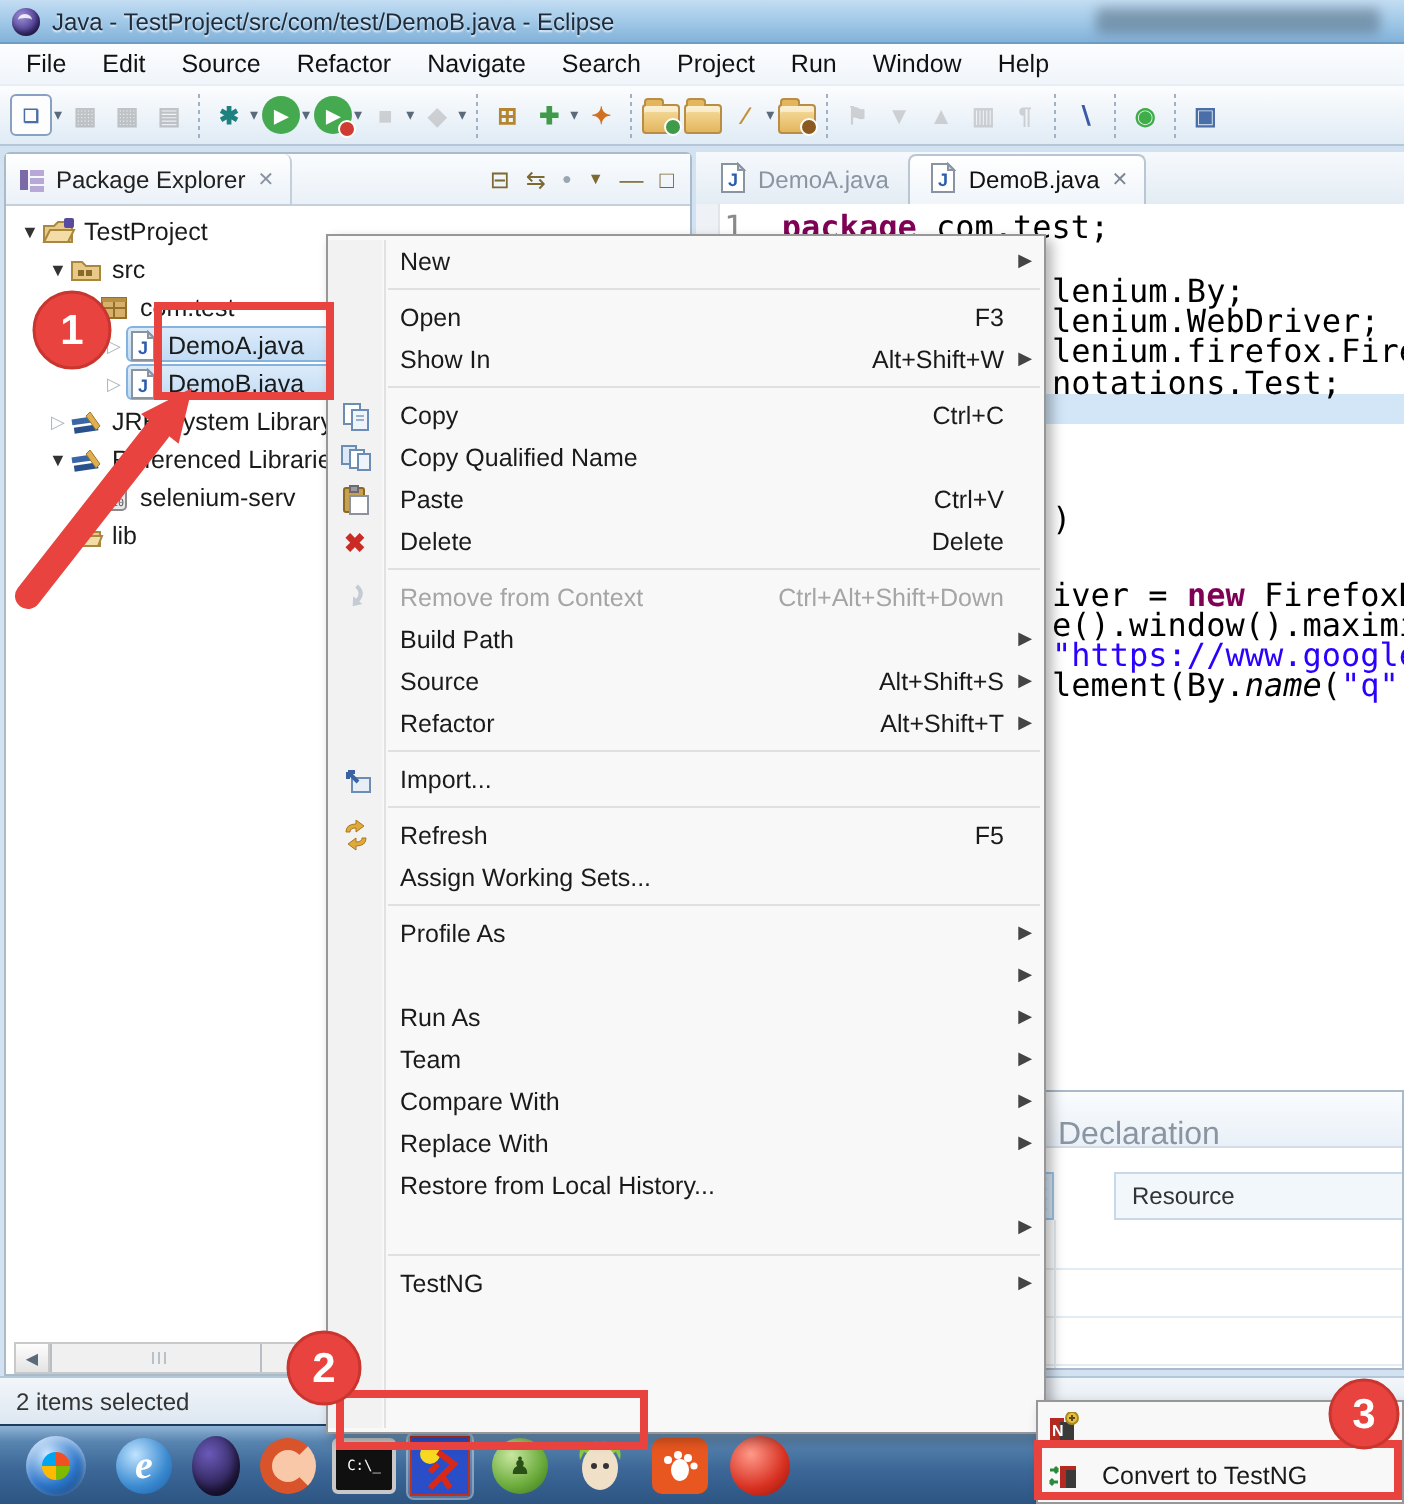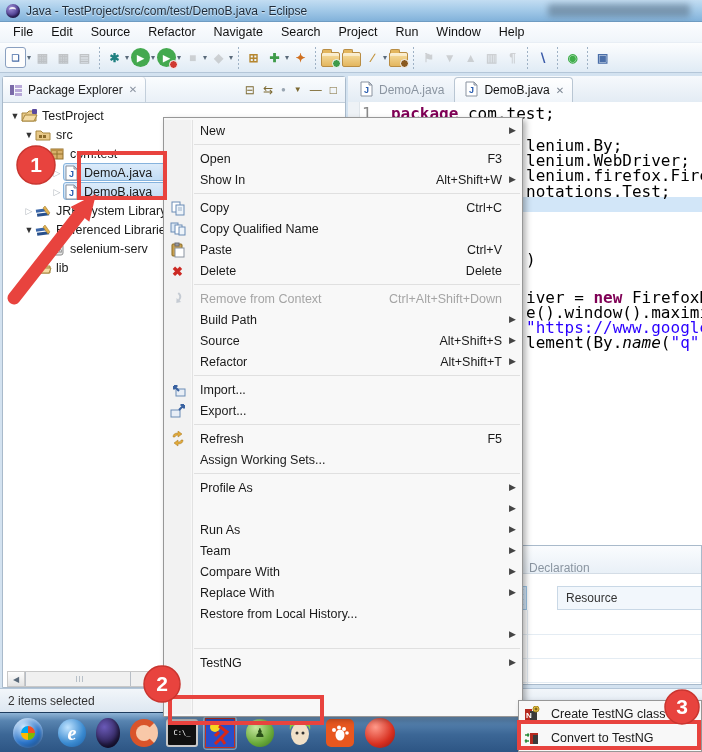--- a/index.html
+++ b/index.html
@@ -96,21 +96,21 @@
   .code-line .itl{font-style:italic;}
   .code-line .ln{color:#8a8a8a;}
   .sel-band{position:absolute;background:#d2e6f8;}
 
   
   .bottom-panel{left:348px;top:472px;width:354px;height:140px;background:#fff;
     border:1px solid #a9bacb;box-sizing:border-box;}
   .bp-header{position:absolute;left:0;top:0;width:100%;height:28px;
     background:linear-gradient(180deg,#fafcfe,#e9f0f7);border-bottom:1px solid #d4dde6;
     display:flex;align-items:center;padding-left:160px;box-sizing:border-box;}
-  .bp-tab{display:flex;align-items:center;font-size:12px;color:#7c8residual591;color:#7e8a96;margin-top:17px;}
+  .bp-tab{display:flex;align-items:center;font-size:16px;color:#7c8residual591;color:#7e8a96;margin-top:17px;}
   .bp-tab span.lbl{color:#8a95a1;}
   .bp-table{position:absolute;left:0;top:40px;width:100%;bottom:0;}
   .bp-hrow{position:absolute;left:0;top:0;width:100%;height:24px;display:flex;gap:30px;}
   .bp-hcell1{width:178px;background:#d8eafa;border:1px solid #9fc7e8;box-sizing:border-box;
     background-image:radial-gradient(#bcd9f0 1px,transparent 1px);background-size:5px 5px;}
   .bp-hcell2{flex:1;background:#f2f7fc;border-top:1px solid #c9d8e6;border-bottom:1px solid #c9d8e6;
     border-left:1px solid #c9d8e6;font-size:12px;color:#333;display:flex;align-items:center;padding-left:8px;}
   .bp-row{position:absolute;left:0;width:100%;height:24px;border-bottom:1px solid #e4ecf3;}
   .bp-vline{position:absolute;top:24px;bottom:0;left:178px;width:1px;background:#e4ecf3;}
 
@@ -588,29 +588,20 @@
       <div class="menu-item">
         <span class="mi-gutter">
           <svg width="16" height="16">
             <rect x="6" y="7" width="9" height="7" fill="#e8eef6" stroke="#6b8cb5"></rect>
             <path d="M2 2 L8 8 L8 5 L11 9 L6 9 L8 8" fill="none"></path>
             <path d="M2 2 L7 7 M7 7 L7 3.5 M7 7 L3.5 7" stroke="#3a62a0" stroke-width="2" transform="rotate(180 5.5 5.5)"></path>
           </svg>
         </span>
         <span class="mi-label">Import...</span>
       </div>
-      <div class="menu-item">
-        <span class="mi-gutter">
-          <svg width="16" height="16">
-            <rect x="1" y="7" width="9" height="7" fill="#e8eef6" stroke="#6b8cb5"></rect>
-            <path d="M9 7 L14 2 M14 2 L10.5 2 M14 2 L14 5.5" stroke="#3a62a0" stroke-width="2" fill="none"></path>
-          </svg>
-        </span>
-        <span class="mi-label">Export...</span>
-      </div>
       <div class="menu-sep"></div>
       <div class="menu-item">
         <span class="mi-gutter">
           <svg width="16" height="16">
             <path d="M3 6 Q3 2 8 2 L8 0 L12 3 L8 6 L8 4 Q5 4 5 6 Z" fill="#e0a93a" stroke="#a87820" stroke-width="0.5"></path>
             <path d="M13 9 Q13 13 8 13 L8 15 L4 12 L8 9 L8 11 Q11 11 11 9 Z" fill="#e0a93a" stroke="#a87820" stroke-width="0.5"></path>
           </svg>
         </span>
         <span class="mi-label">Refresh</span>
         <span class="mi-short">F5</span>
@@ -669,21 +660,20 @@
       <div class="sub-item">
         <span class="mi-gutter">
           <svg width="16" height="16">
             <rect x="1" y="3" width="7" height="11" fill="#b52a20"></rect>
             <rect x="6" y="5" width="7" height="9" fill="#3a3a3a"></rect>
             <text x="2" y="12" font-size="8" fill="#fff" font-family="Liberation Sans" font-weight="bold">N</text>
             <circle cx="12" cy="3" r="3" fill="#e8c040" stroke="#a88a20"></circle>
             <path d="M12 1.5 L12 4.5 M10.5 3 L13.5 3" stroke="#604a10"></path>
           </svg>
         </span>
-        <span class="mi-label">Create TestNG class</span>
       </div>
       <div class="sub-item">
         <span class="mi-gutter">
           <svg width="16" height="16">
             <rect x="6" y="3" width="8" height="11" fill="#b52a20"></rect>
             <rect x="9" y="5" width="5" height="9" fill="#3a3a3a"></rect>
             <path d="M1 5 L5 5 M5 5 L3.5 3.5 M5 5 L3.5 6.5" stroke="#2a8a3a" stroke-width="1.5" fill="none"></path>
             <path d="M5 11 L1 11 M1 11 L2.5 9.5 M1 11 L2.5 12.5" stroke="#2a8a3a" stroke-width="1.5" fill="none"></path>
           </svg>
         </span>

